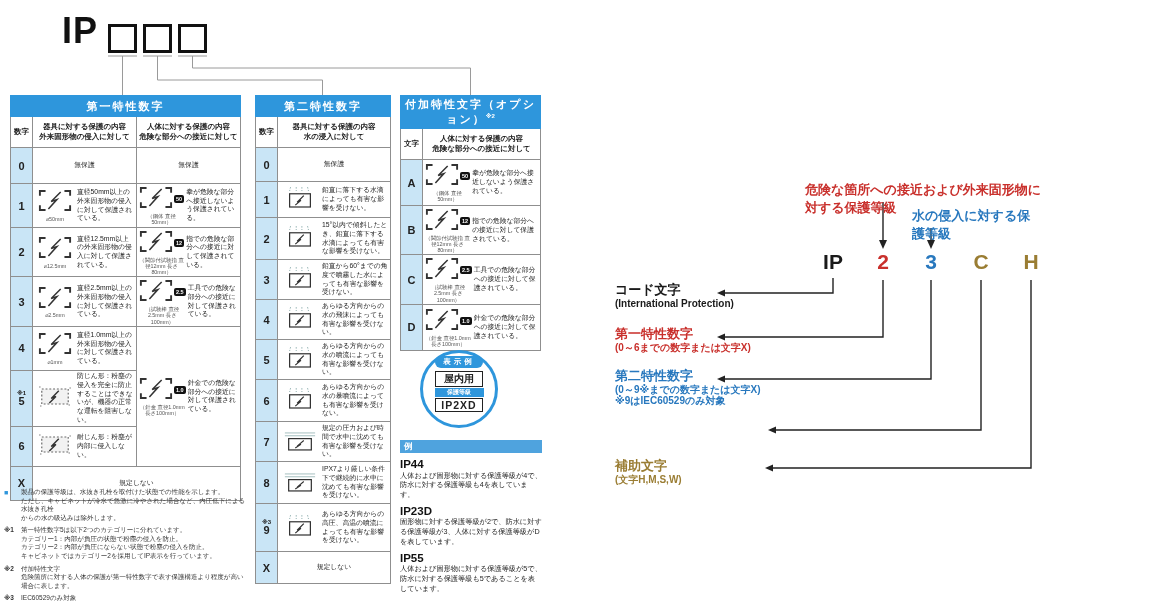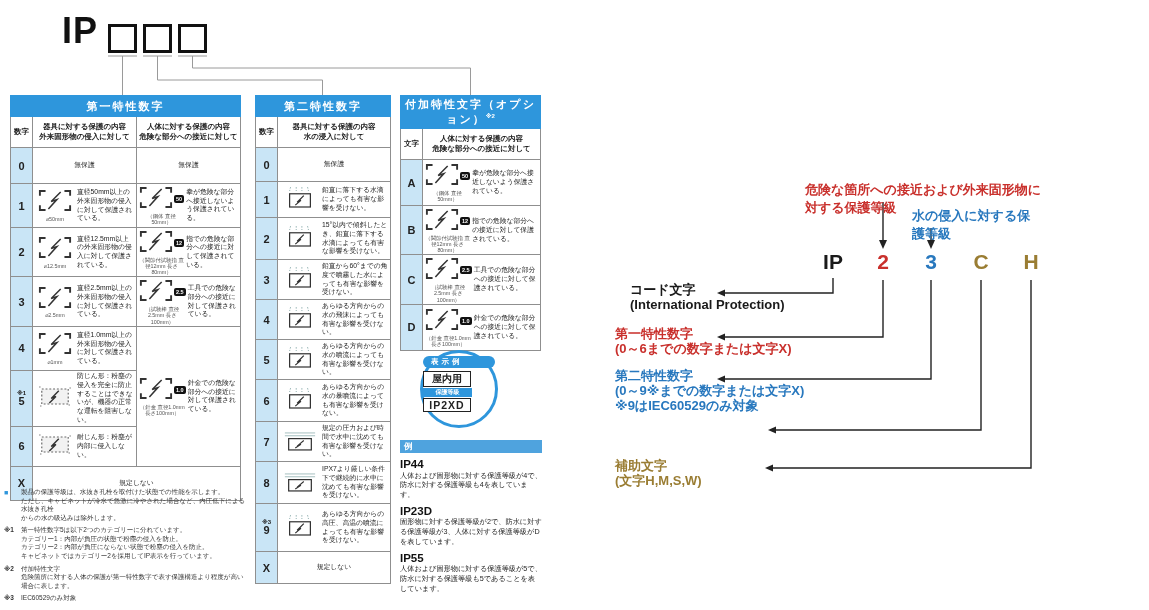--- a/index.html
+++ b/index.html
@@ -26,40 +26,40 @@
   .badge{background:#111;color:#fff;font-size:5.5px;font-weight:bold;padding:0 2px;border-radius:2px;line-height:1.5;}
   .txt{flex:1;}
   .cen{text-align:center;}
   
   .fnotes{left:4px;top:488px;width:242px;font-size:6.5px;line-height:1.32;color:#333;}
   .fn{display:flex;gap:3px;margin-bottom:4px;}
   .fn .mk{flex:0 0 14px;font-weight:bold;}
   .fn .mk.sq{color:#2E96DC;font-size:7px;}
   
   .circle{left:420px;top:350px;width:72px;height:72px;border:3px solid #2E96DC;border-radius:50%;
-          background:#fff;display:flex;flex-direction:column;}
+          background:#fff;display:flex;flex-direction:column;align-items:center;}
   .circ-top{margin-top:3px;background:#2E96DC;color:#fff;font-size:7.5px;font-weight:bold;
             letter-spacing:3px;padding:1px 8px;border-radius:7px;}
   .circ-line1{margin-top:3px;width:46px;border:1.5px solid #222;font-size:10px;font-weight:bold;
               text-align:center;background:#fff;}
   .circ-line2{margin-top:1px;width:49px;background:#2E96DC;color:#fff;font-size:6px;font-weight:bold;text-align:center;}
   .circ-line3{margin-top:1px;width:46px;border:1.5px solid #222;font-size:10.5px;font-weight:bold;
               text-align:center;letter-spacing:1px;background:#fff;}
   
   .ex{left:400px;top:440px;width:142px;}
   .ex-hd{background:#4FA3DE;color:#fff;font-size:8.5px;font-weight:bold;padding:1px 4px;height:11px;}
   .ex-code{font-size:11.5px;font-weight:bold;color:#111;margin-top:5px;line-height:1.1;}
   .ex-desc{font-size:7.2px;line-height:1.35;color:#222;}
   
   .r-title{left:592px;top:90px;font-size:19px;font-weight:bold;color:#222;letter-spacing:1px;}
   .r-red{left:805px;top:181px;font-size:13px;font-weight:bold;color:#C9302C;}
   .r-blue{left:912px;top:207px;font-size:13px;font-weight:bold;color:#2878BE;}
   .code-ch{position:absolute;top:250px;transform:translateX(-50%);font-size:21px;font-weight:bold;}
   .lbl{position:absolute;left:615px;font-size:13px;font-weight:bold;line-height:1.15;}
-  .lbl .sub{font-size:13px;}
+  .lbl .sub{font-size:10px;}
   .c-black{color:#1a1a1a;} .c-red{color:#C9302C;} .c-blue{color:#2878BE;} .c-olive{color:#9A7D33;}
   svg.overlay{position:absolute;left:0;top:0;pointer-events:none;}
 </style>
 </head>
 <body>
 
 <div class="page">
 
   <div class="abs ipmark">IP</div>
   <div class="abs ipbox" style="left:108px;top:24px;"></div>
@@ -640,21 +640,21 @@
 
   <div class="abs r-red">危険な箇所への接近および外来固形物に対する保護等級</div>
   <div class="abs r-blue">水の侵入に対する保護等級</div>
 
   <span class="code-ch c-black" style="left:833px;">IP</span>
   <span class="code-ch c-red" style="left:883px;">2</span>
   <span class="code-ch c-blue" style="left:931px;">3</span>
   <span class="code-ch c-olive" style="left:981px;">C</span>
   <span class="code-ch c-olive" style="left:1031px;">H</span>
 
-  <div class="lbl c-black" style="top:283px;margin-left:15px;">
+  <div class="lbl c-black" style="top:283px;">
     <div>コード文字</div>
       <div class="sub">(International Protection)</div>
   </div>
   <div class="lbl c-red" style="top:327px;">
     <div>第一特性数字</div>
       <div class="sub">(0～6までの数字または文字X)</div>
   </div>
   <div class="lbl c-blue" style="top:369px;">
     <div>第二特性数字</div>
       <div class="sub">(0～9※までの数字または文字X)</div>

